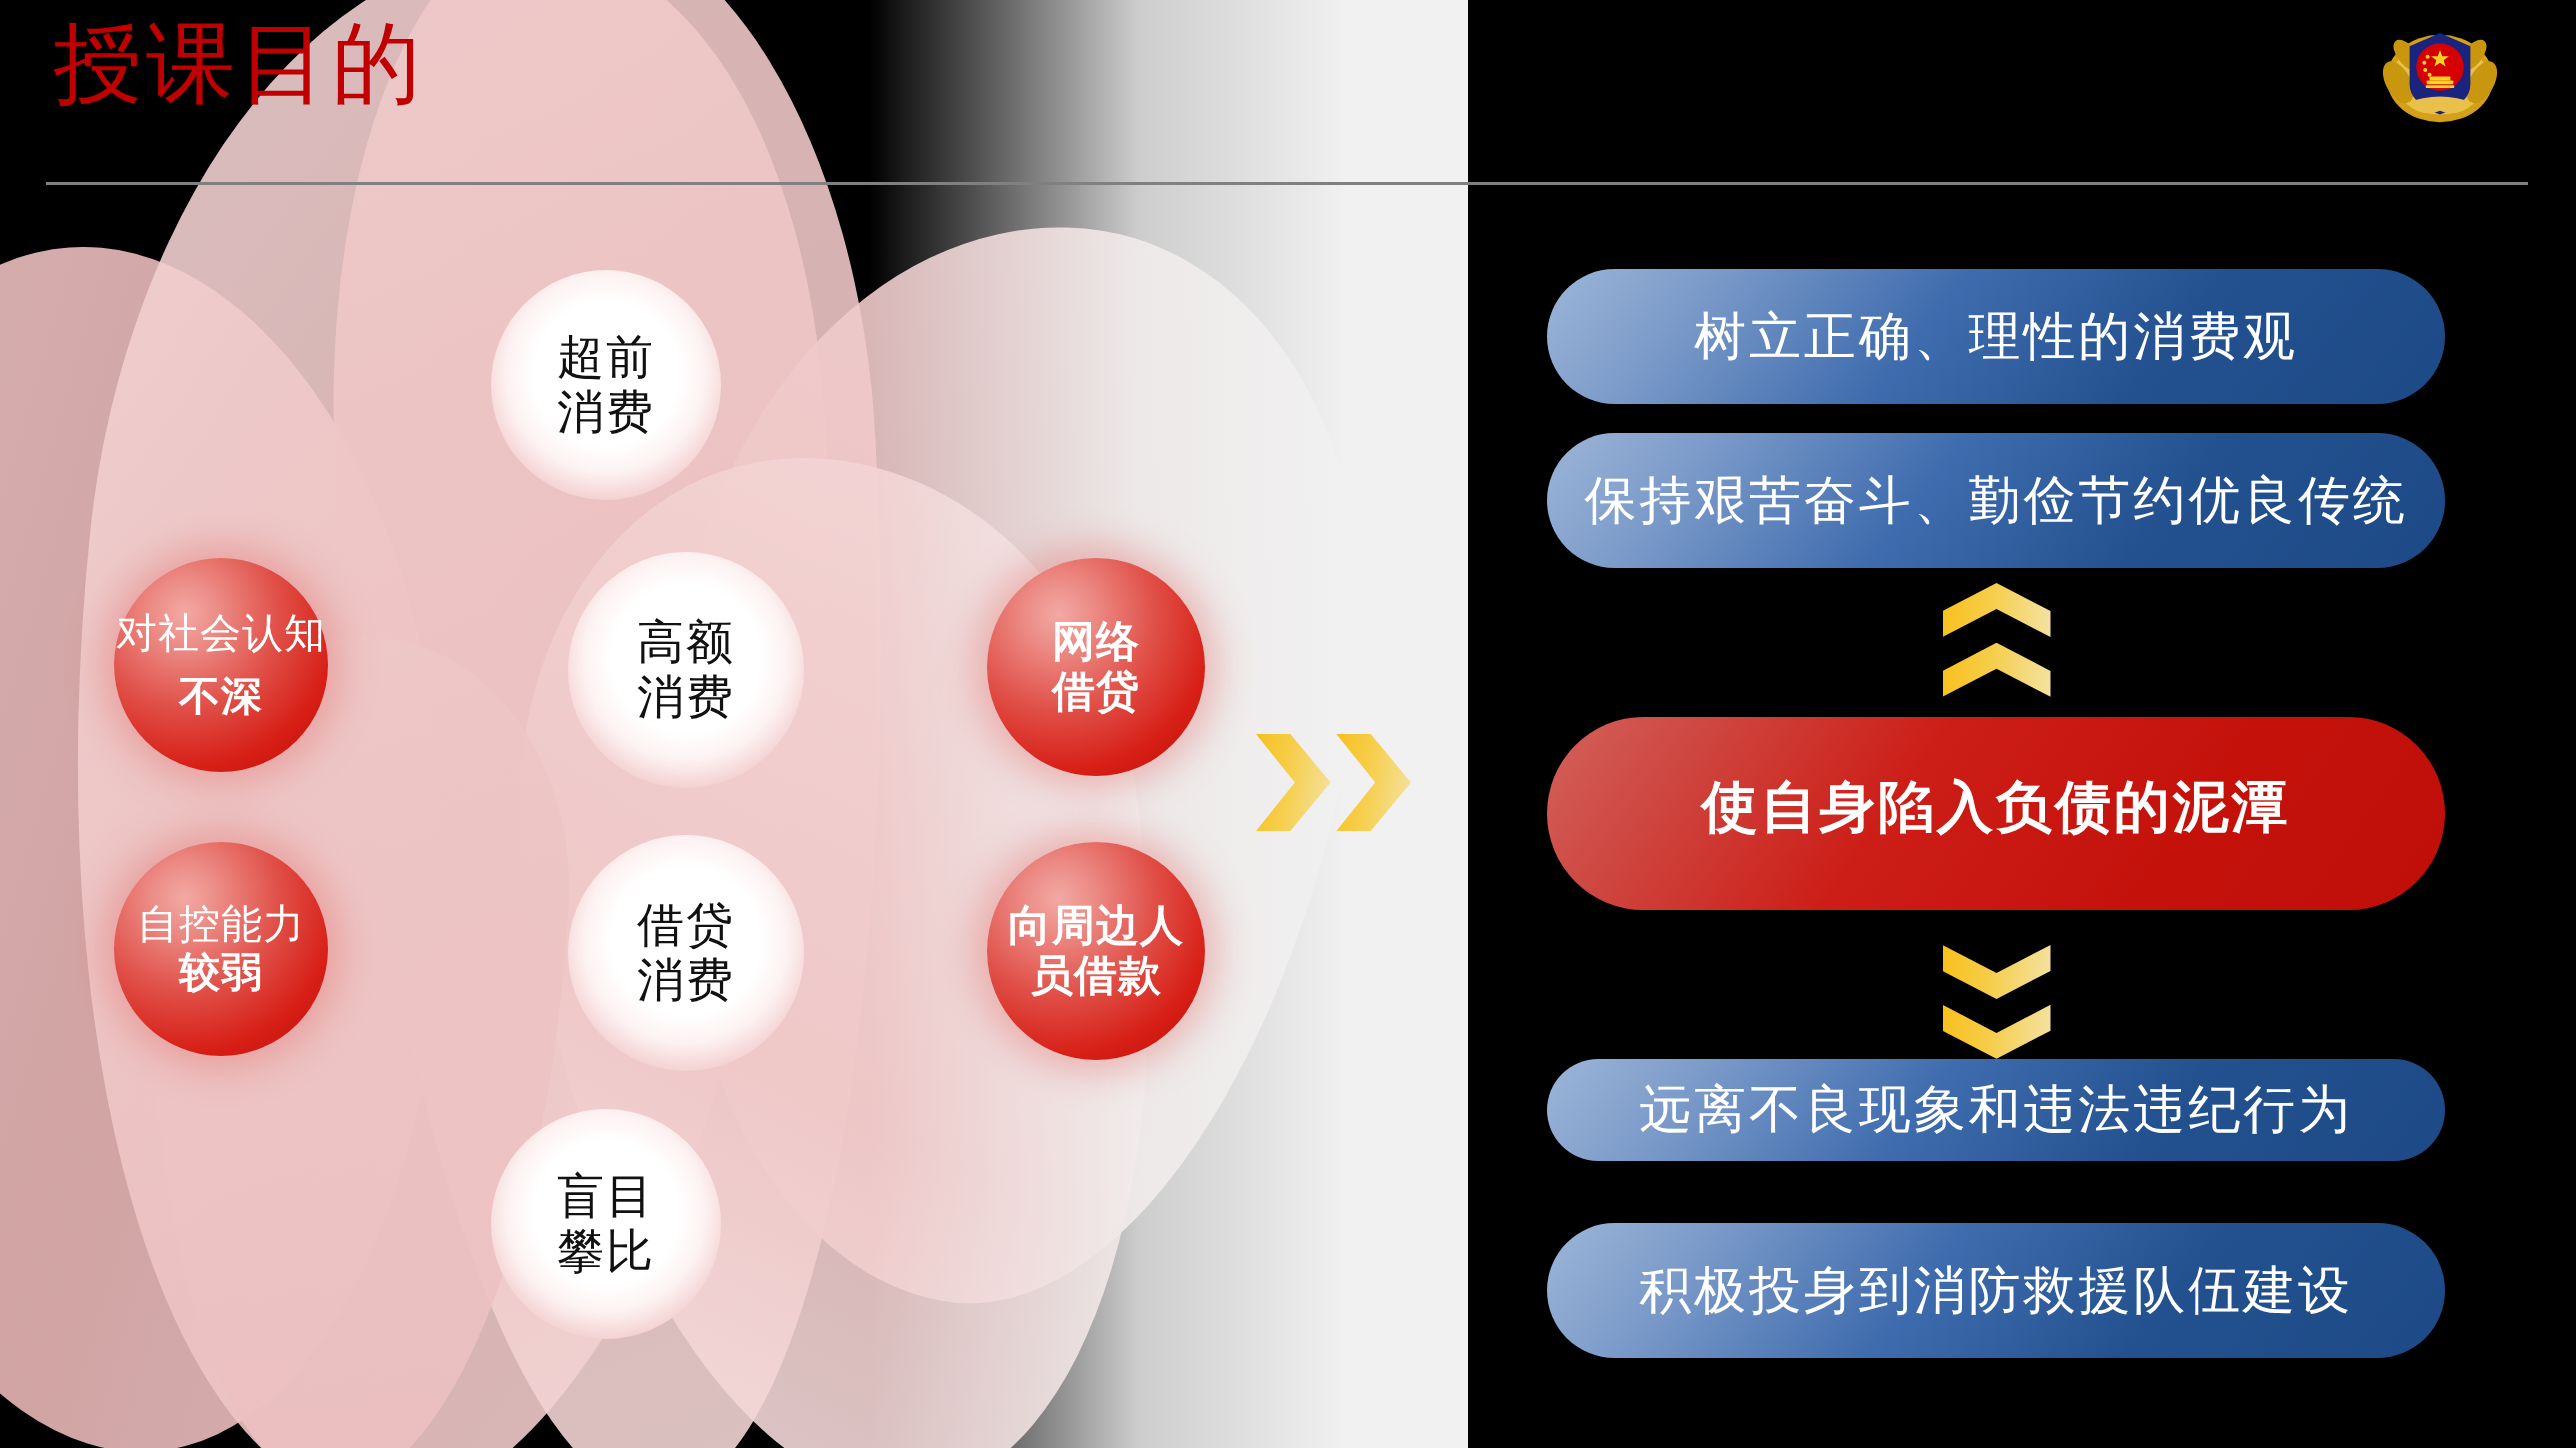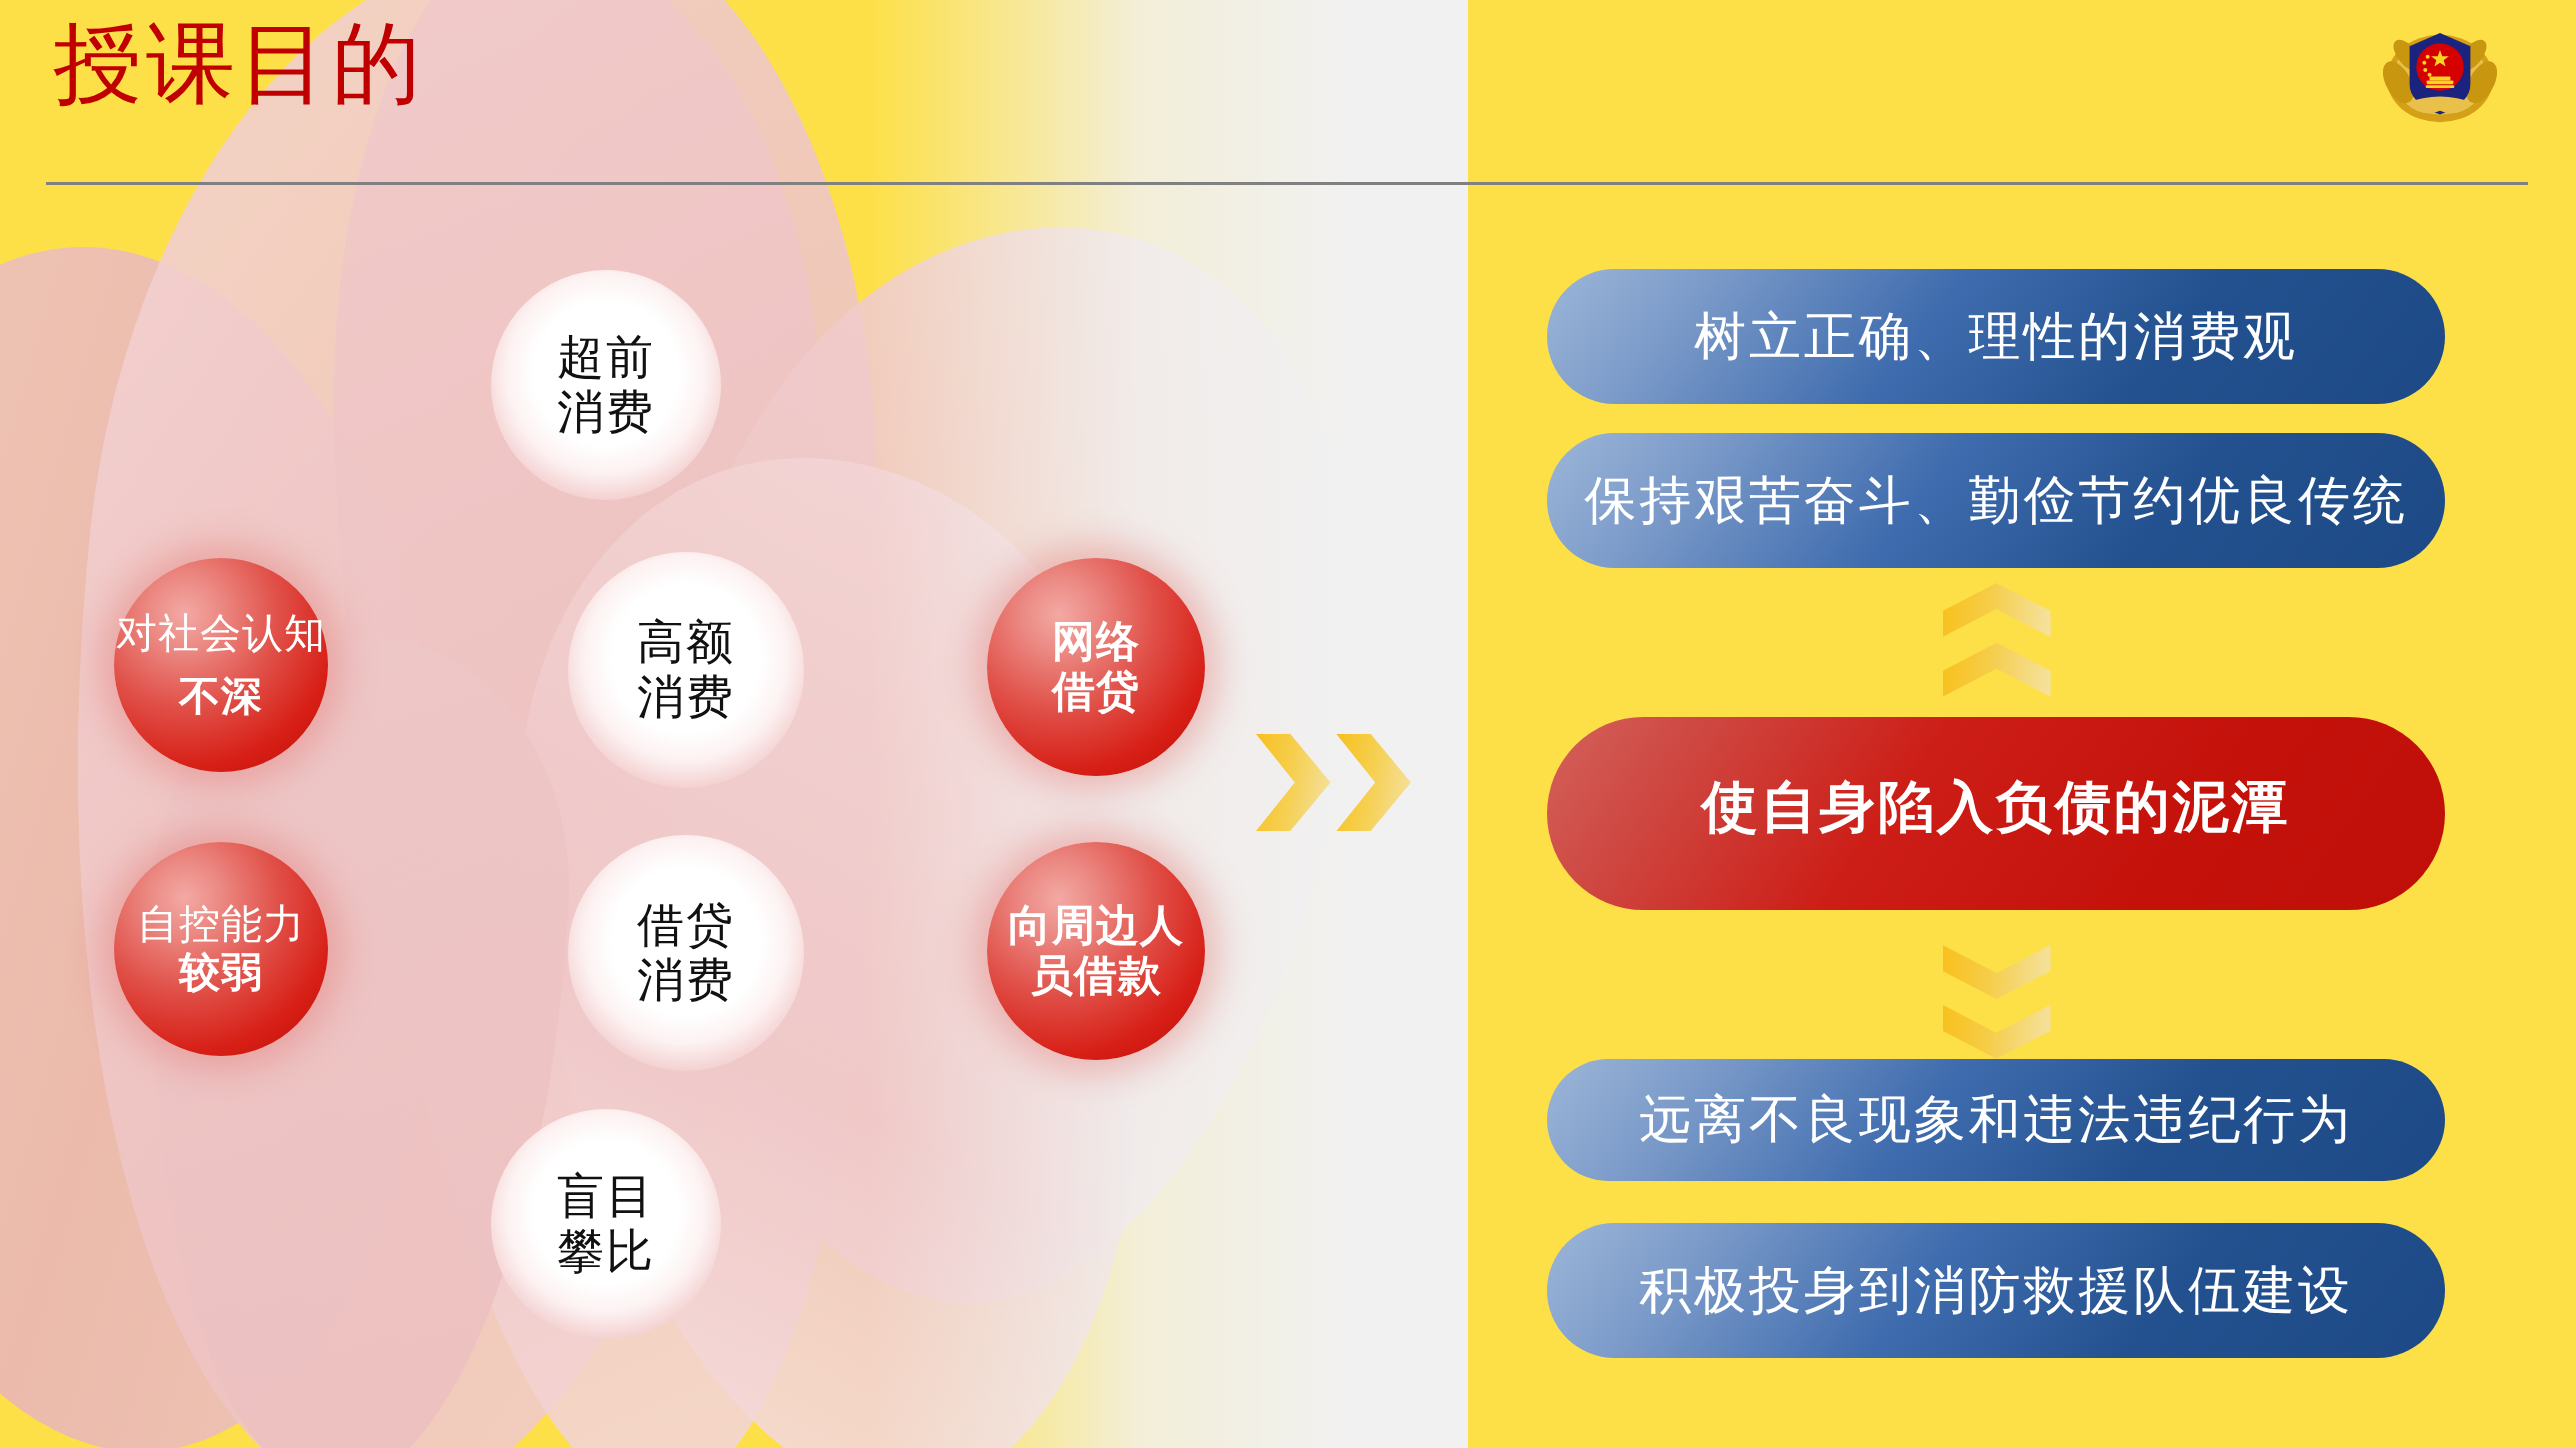--- a/index.html
+++ b/index.html
@@ -8,21 +8,21 @@
     background: #ffffff;
   }
   body {
     font-family: "Liberation Sans", "DejaVu Sans", sans-serif;
   }
   #slide {
     position: relative;
     width: 2576px;
     height: 1449px;
     overflow: hidden;
-    background: #fde047;
+    background: #000000;
   }
 
   
   .bg-layer {
     position: absolute;
     inset: 0;
     overflow: hidden;
     pointer-events: none;
   }
   .petal {
@@ -226,21 +226,21 @@
   }
   .pill-red .red-ln-2 {
     font-size: 48px;
     letter-spacing: 1.9px;
   }
   .pill-red .red-ln-2 b { font-weight: bold; }
 
   #pill-1 { top: 269px;  height: 135px; }
   #pill-2 { top: 433px;  height: 135px; }
   #pill-red { top: 717px; height: 193px; border-radius: 106px; }
-  #pill-3 { top: 1059px; height: 122px; align-items: center; }
+  #pill-3 { top: 1059px; height: 102px; align-items: center; }
   #pill-4 { top: 1223px; height: 135px; }
 
   
   .chev-v-group {
     position: absolute;
     left: 382px;
     width: 135px;
     height: 114px;
     display: flex;
     flex-direction: column;

